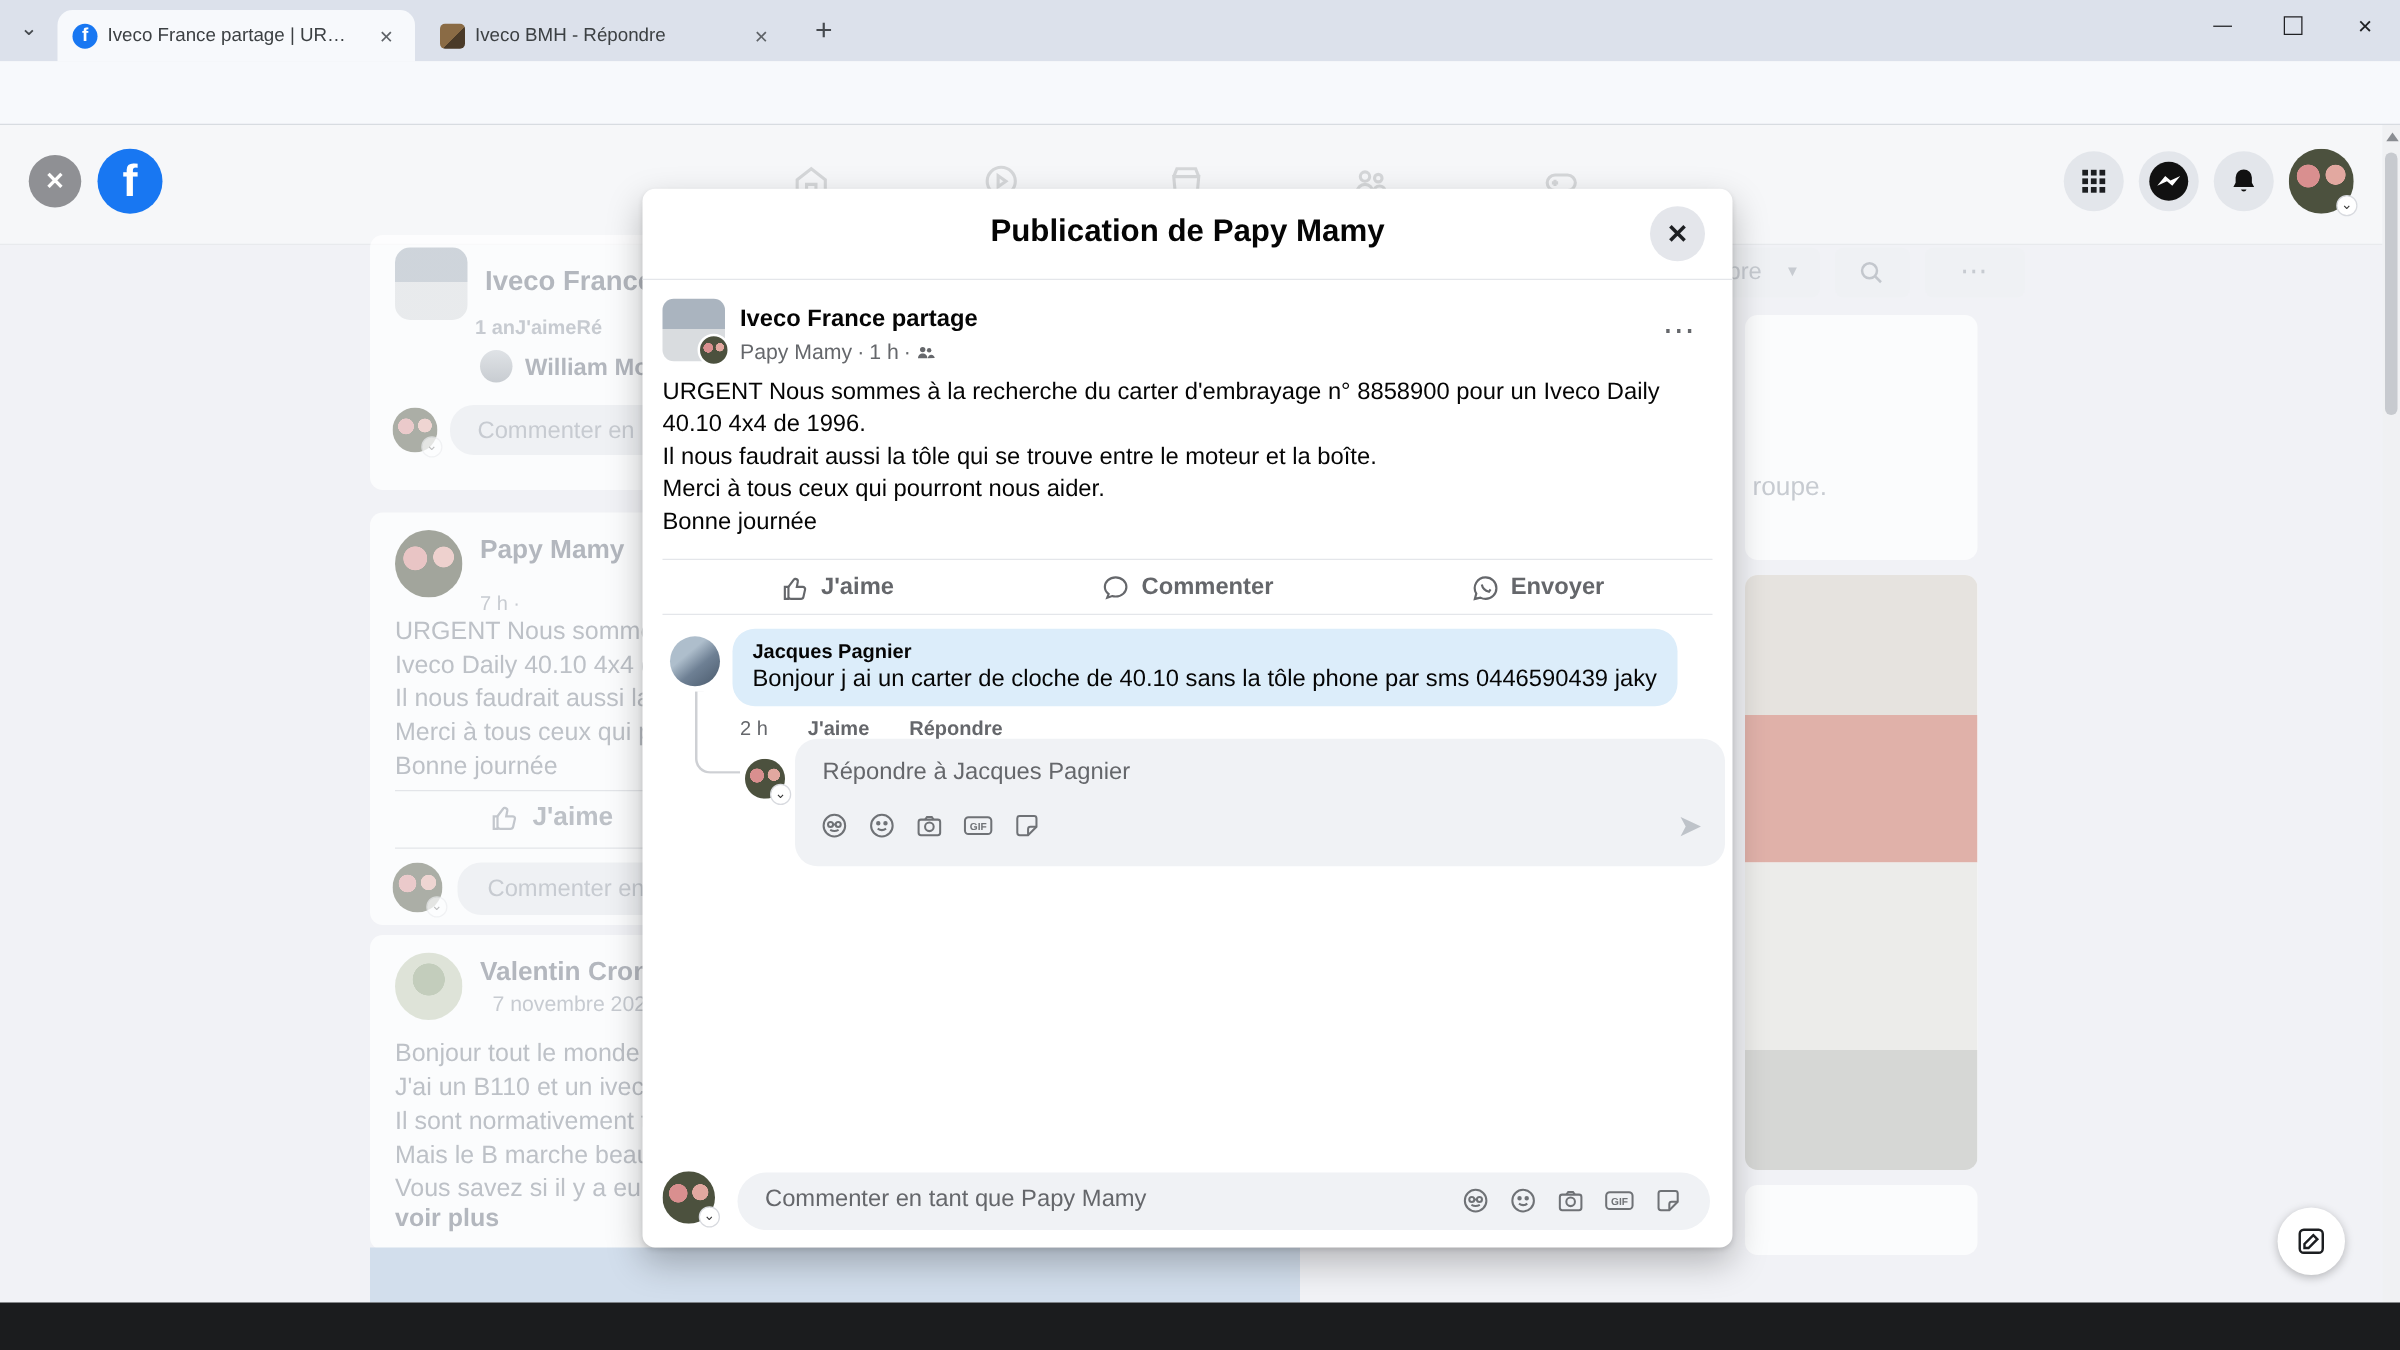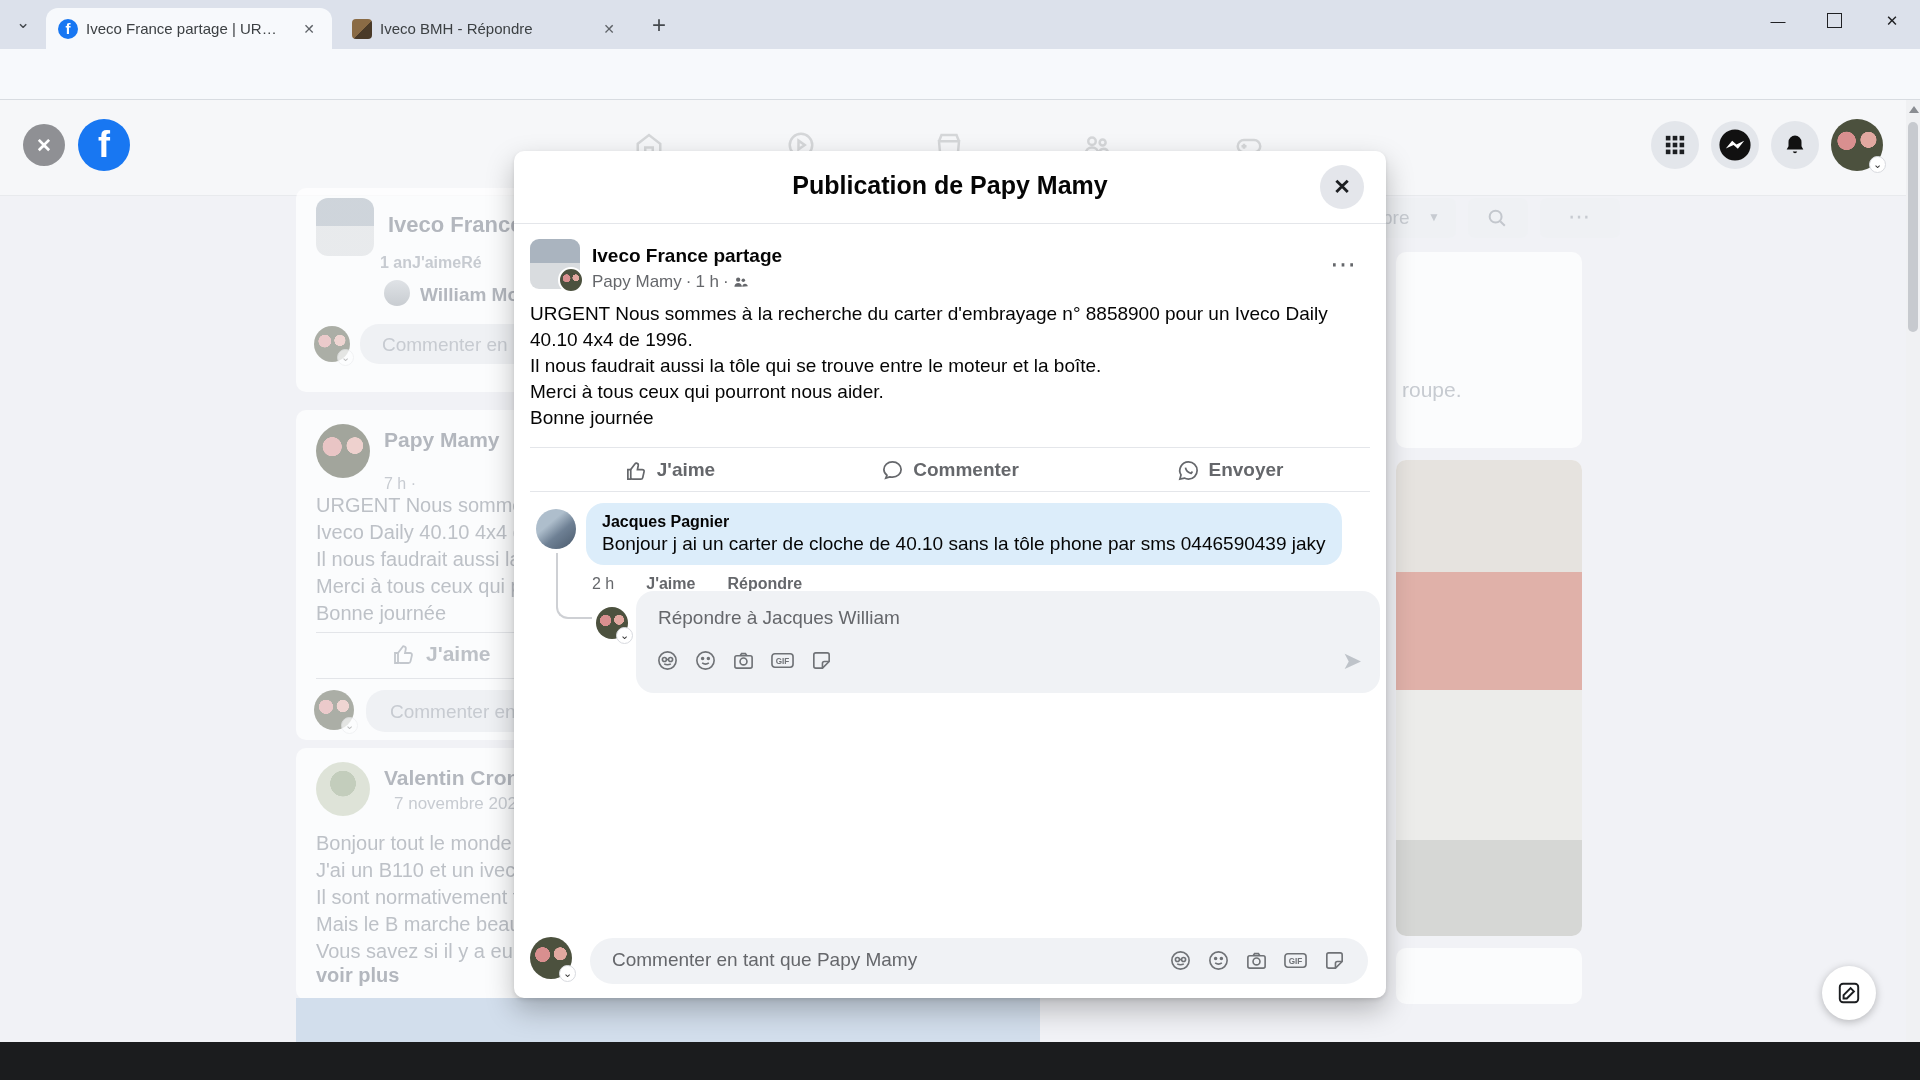--- a/index.html
+++ b/index.html
@@ -346,21 +346,21 @@
     <div class="abs cmeta" style="left:78px;top:424px;gap:32px;">
       <span>2 h</span>
       <span class="b">J'aime</span>
       <span class="b">Répondre</span>
     </div>
 
     <div class="abs avatar-papy" style="left:82px;top:456px;width:32px;height:32px;border-radius:50%;">
       <span class="chevbadge" style="right:-5px;bottom:-5px;">⌄</span>
     </div>
     <div class="abs inputbox" style="left:122px;top:440px;width:744px;height:102px;">
-      <div class="abs placeholder" style="left:22px;top:16px;">Répondre à Jacques William</div>
+      <div class="abs placeholder" style="left:22px;top:16px;">Répondre à Jacques Pagnier</div>
       <div class="abs iconrow" style="left:20px;top:58px;">
         <svg width="23" height="23" viewBox="0 0 24 24" fill="none" stroke="#6F7276" stroke-width="1.7">
             <circle cx="12" cy="12" r="9"></circle>
             <circle cx="8.8" cy="11" r="2.1"></circle>
             <circle cx="15.2" cy="11" r="2.1"></circle>
             <path d="M10.9 11h2.2M8.5 15.5c2.3 1.3 4.7 1.3 7 0"></path>
           </svg>
         <svg width="23" height="23" viewBox="0 0 24 24" fill="none" stroke="#6F7276" stroke-width="1.7">
             <circle cx="12" cy="12" r="9"></circle>
             <circle cx="9" cy="10" r="1" fill="#6F7276"></circle>

